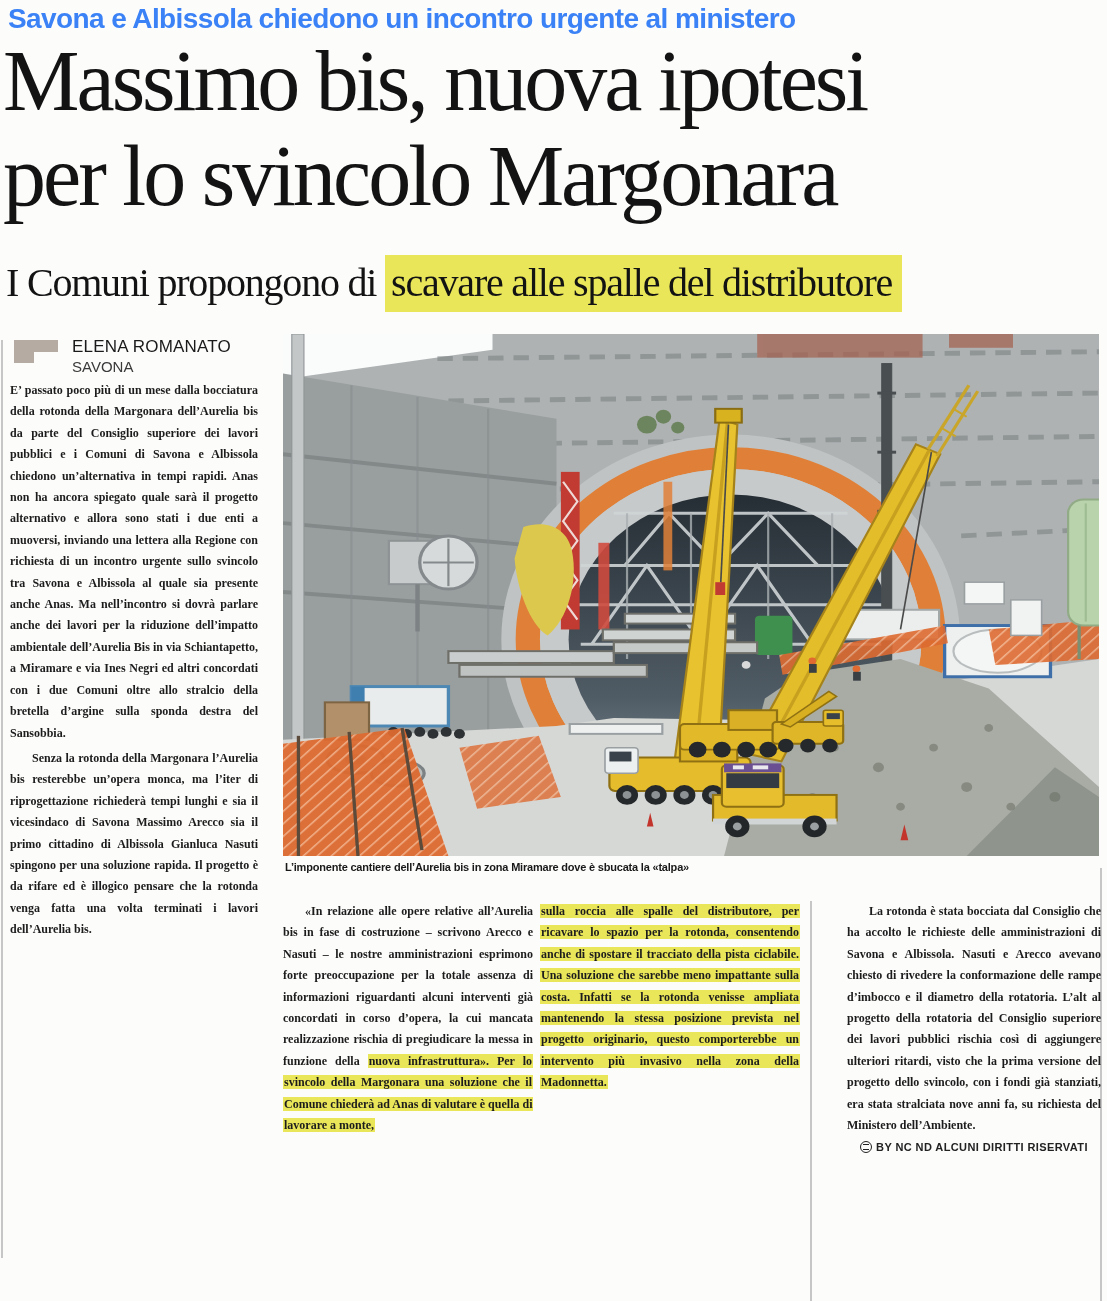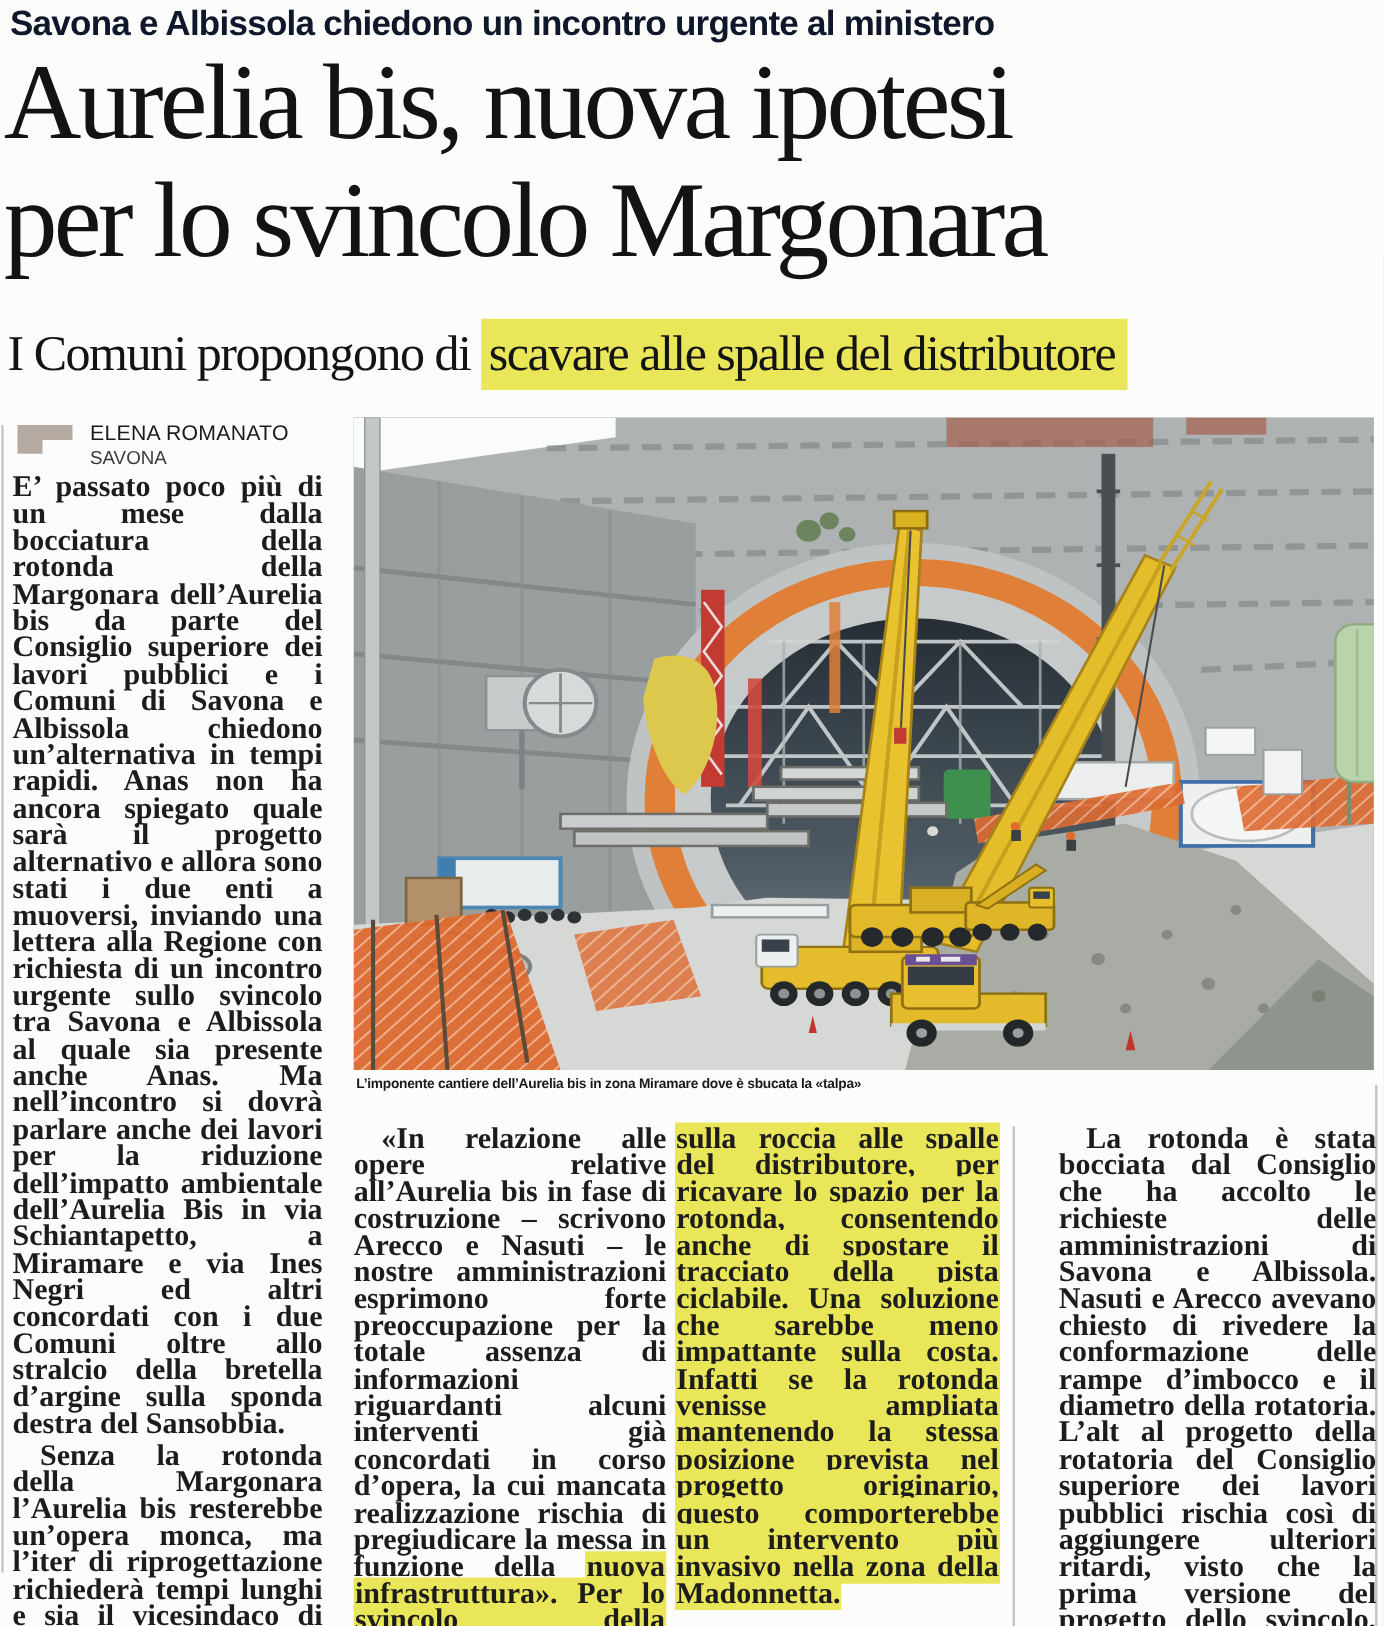--- a/index.html
+++ b/index.html
@@ -4,21 +4,21 @@
 <style>
   html,body { margin:0; padding:0; background:#e8e8e8; }
   .page {
     position:relative; width:1107px; height:1301px; margin:0 auto;
     background:#fcfcfb; overflow:hidden;
     font-family:"Liberation Serif", serif; color:#1b1b1b;
   }
   .kicker {
     position:absolute; left:8px; top:3px; width:1000px;
     font-family:"Liberation Sans", sans-serif; font-weight:bold;
-    font-size:28px; letter-spacing:-0.6px; color:#0f172a;
+    font-size:28px; letter-spacing:-0.6px; color:#3b82f6;
   }
   .headline {
     position:absolute; left:3px; top:34px; width:1100px;
     font-size:86px; line-height:95px; letter-spacing:-3px;
     color:#131313; font-weight:400; white-space:nowrap;
   }
   .subhead {
     position:absolute; left:6px; top:259px; width:1098px;
     font-size:40px; letter-spacing:-1.2px; color:#131313; white-space:nowrap;
   }
@@ -27,21 +27,21 @@
 
   .byline { position:absolute; left:14px; top:337px; height:44px; }
   .byline-flag { position:absolute; left:0; top:3px; width:44px; height:26px; }
   .flag-top { position:absolute; left:0; top:0; width:44px; height:12px; background:#b6aba2; }
   .flag-tab { position:absolute; left:0; top:12px; width:20px; height:11px; background:#b6aba2; }
   .byline-text { margin-left:58px; font-family:"Liberation Sans", sans-serif; }
   .byline-author { font-weight:normal; font-size:17px; color:#1a1a1a; letter-spacing:0.2px; }
   .byline-place { font-size:15px; color:#3a3a3a; margin-top:1px; }
 
   .body-text {
-    font-size:24px; line-height:21.4px; text-align:justify;
+    font-size:12px; line-height:21.4px; text-align:justify;
     font-weight:bold; color:#1c1c1c; margin:0;
     hyphens:auto; -webkit-hyphens:auto;
   }
   .indent { text-indent:22px; }
   .left-col { position:absolute; left:10px; top:380px; width:248px; }
   .left-col p + p { margin-top:4px; }
 
   .rule { position:absolute; background:#c6c6c6; width:2px; }
   .rule-left   { left:1px;  top:340px; height:918px; }
   .rule-mid    { left:810px; top:901px; height:400px; }
@@ -72,21 +72,21 @@
   .cc-eq { width:6px; height:4px; border-top:1.3px solid #222; border-bottom:1.3px solid #222; }
 </style>
 </head>
 <body>
 
 <div class="page">
 
   <div class="kicker">Savona e Albissola chiedono un incontro urgente al ministero</div>
 
   <div class="headline">
-    <div>Aurelia bis, nuova ipotesi</div>
+    <div>Massimo bis, nuova ipotesi</div>
     <div>per lo svincolo Margonara</div>
   </div>
 
   <div class="subhead"><span>I Comuni propongono di </span><span class="hl">scavare alle spalle del distributore</span></div>
 
   <div class="byline">
     <span class="byline-flag">
       <span class="flag-top"></span>
         <span class="flag-tab"></span>
     </span>

